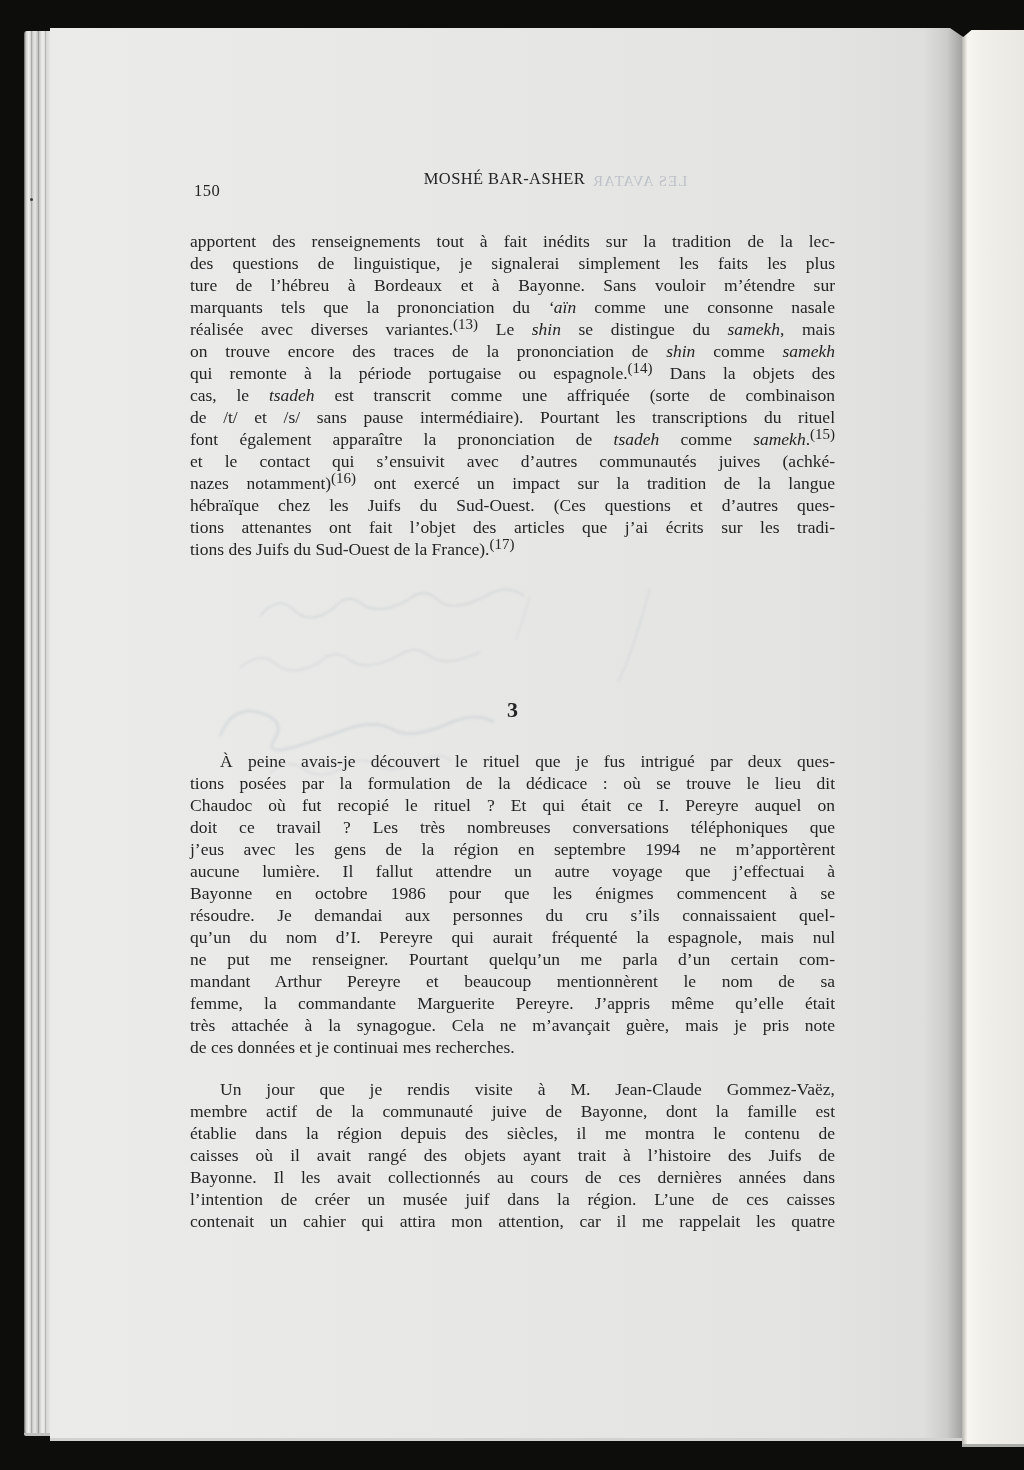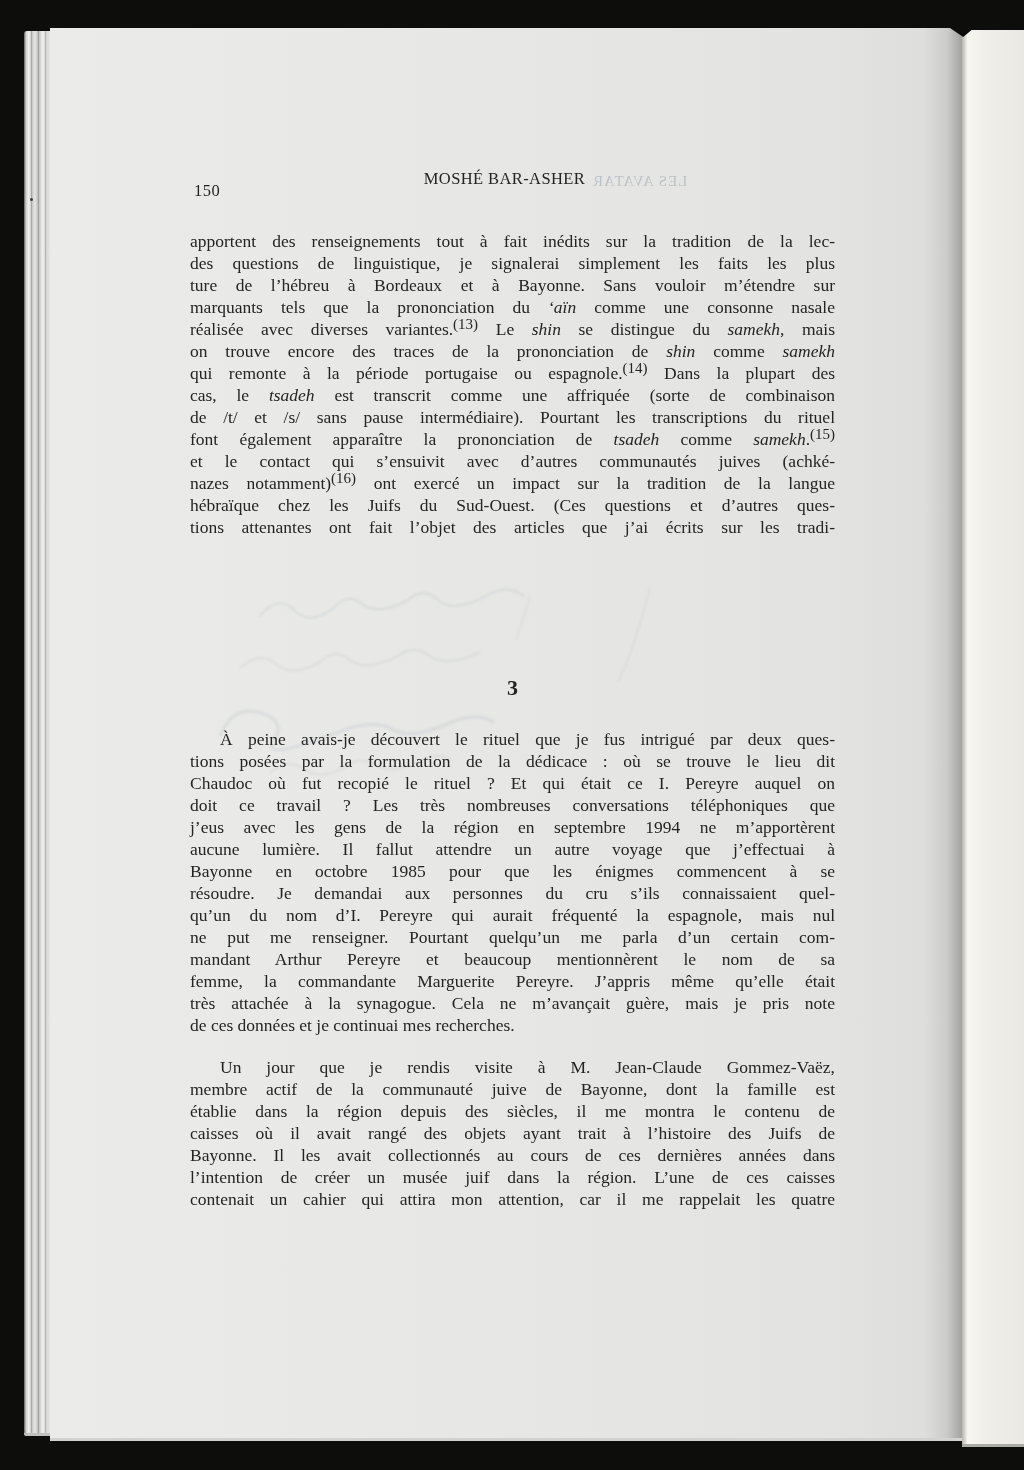--- a/index.html
+++ b/index.html
@@ -120,40 +120,41 @@
         <span class="ghost">LES AVATAR</span>
       </div>
 
       <div class="para p1">
           <div class="line"><span>apportent des renseignements tout à fait inédits sur la tradition de la lec-</span></div>
           <div class="line"><span>des questions de linguistique, je signalerai simplement les faits les plus</span></div>
           <div class="line"><span>ture de l’hébreu à Bordeaux et à Bayonne. Sans vouloir m’étendre sur</span></div>
           <div class="line"><span>marquants tels que la prononciation du </span><span class="it">‘aïn</span><span> comme une consonne nasale</span></div>
           <div class="line"><span>réalisée avec diverses variantes.</span><span class="sup">(13)</span><span> Le </span><span class="it">shin</span><span> se distingue du </span><span class="it">samekh</span><span>, mais</span></div>
           <div class="line"><span>on trouve encore des traces de la prononciation de </span><span class="it">shin</span><span> comme </span><span class="it">samekh</span></div>
-          <div class="line"><span>qui remonte à la période portugaise ou espagnole.</span><span class="sup">(14)</span><span> Dans la plupart des</span></div>
+          <div class="line"><span>qui remonte à la période portugaise ou espagnole.</span><span class="sup">(14)</span><span> Dans la objets des</span></div>
           <div class="line"><span>cas, le </span><span class="it">tsadeh</span><span> est transcrit comme une affriquée (sorte de combinaison</span></div>
           <div class="line"><span>de /t/ et /s/ sans pause intermédiaire). Pourtant les transcriptions du rituel</span></div>
           <div class="line"><span>font également apparaître la prononciation de </span><span class="it">tsadeh</span><span> comme </span><span class="it">samekh</span><span>.</span><span class="sup">(15)</span></div>
           <div class="line"><span>et le contact qui s’ensuivit avec d’autres communautés juives (achké-</span></div>
           <div class="line"><span>nazes notamment)</span><span class="sup">(16)</span><span> ont exercé un impact sur la tradition de la langue</span></div>
           <div class="line"><span>hébraïque chez les Juifs du Sud-Ouest. (Ces questions et d’autres ques-</span></div>
           <div class="line"><span>tions attenantes ont fait l’objet des articles que j’ai écrits sur les tradi-</span></div>
+          <div class="line last"><span>tions des Juifs du Sud-Ouest de la France).</span><span class="sup">(17)</span></div>
         </div>
 
       <div class="section-heading">3</div>
 
       <div class="para p2">
           <div class="line indent"><span>À peine avais-je découvert le rituel que je fus intrigué par deux ques-</span></div>
           <div class="line"><span>tions posées par la formulation de la dédicace : où se trouve le lieu dit</span></div>
           <div class="line"><span>Chaudoc où fut recopié le rituel ? Et qui était ce I. Pereyre auquel on</span></div>
           <div class="line"><span>doit ce travail ? Les très nombreuses conversations téléphoniques que</span></div>
           <div class="line"><span>j’eus avec les gens de la région en septembre 1994 ne m’apportèrent</span></div>
           <div class="line"><span>aucune lumière. Il fallut attendre un autre voyage que j’effectuai à</span></div>
-          <div class="line"><span>Bayonne en octobre 1985 pour que les énigmes commencent à se</span></div>
+          <div class="line"><span>Bayonne en octobre 1986 pour que les énigmes commencent à se</span></div>
           <div class="line"><span>résoudre. Je demandai aux personnes du cru s’ils connaissaient quel-</span></div>
           <div class="line"><span>qu’un du nom d’I. Pereyre qui aurait fréquenté la espagnole, mais nul</span></div>
           <div class="line"><span>ne put me renseigner. Pourtant quelqu’un me parla d’un certain com-</span></div>
           <div class="line"><span>mandant Arthur Pereyre et beaucoup mentionnèrent le nom de sa</span></div>
           <div class="line"><span>femme, la commandante Marguerite Pereyre. J’appris même qu’elle était</span></div>
           <div class="line"><span>très attachée à la synagogue. Cela ne m’avançait guère, mais je pris note</span></div>
           <div class="line last"><span>de ces données et je continuai mes recherches.</span></div>
         </div>
 
       <div class="para p3">

